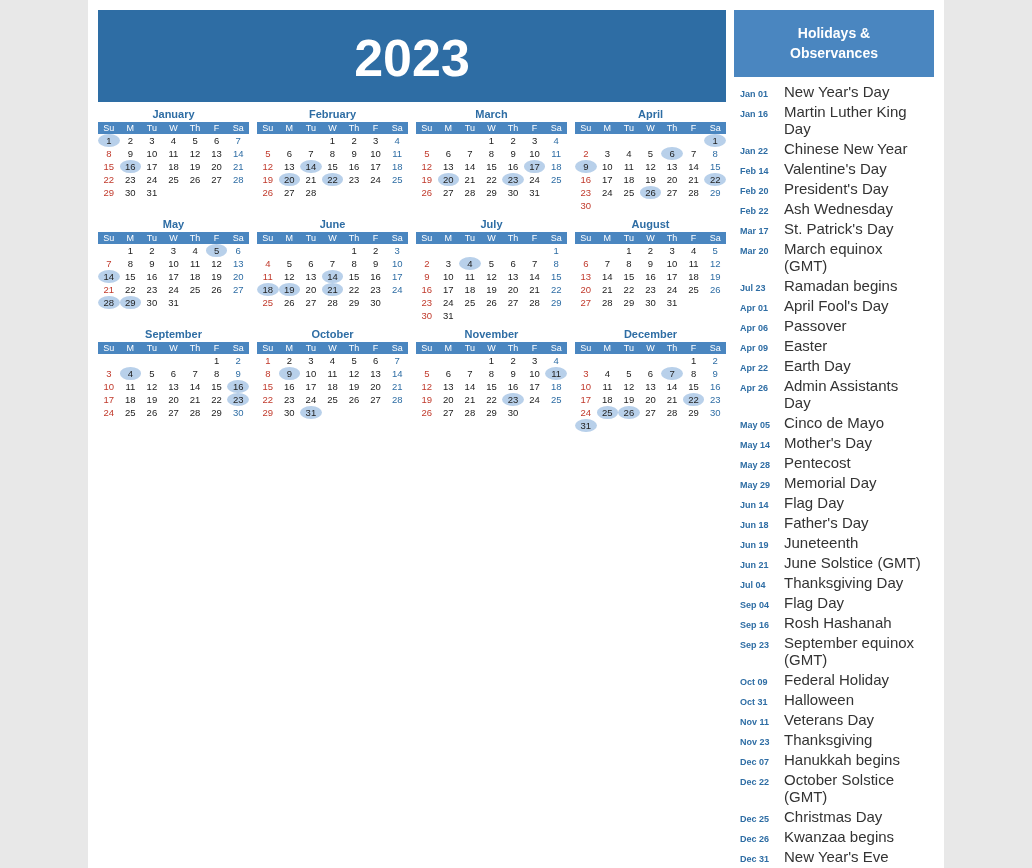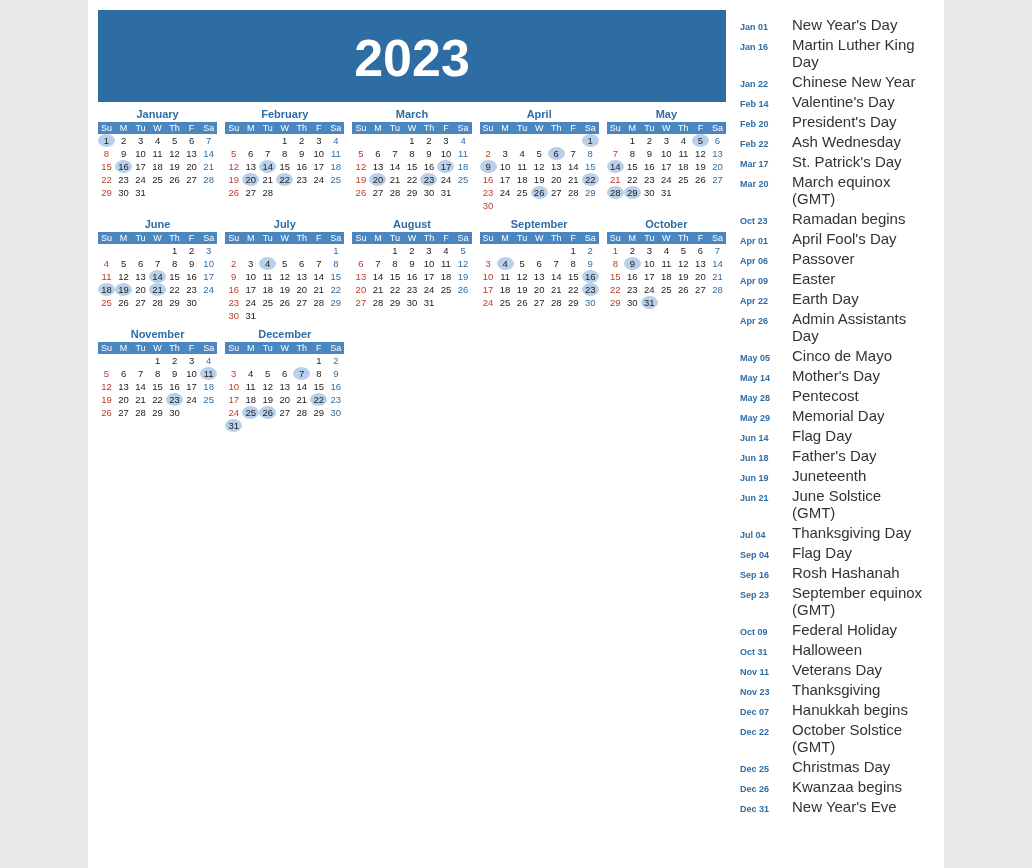--- a/index.html
+++ b/index.html
@@ -30,21 +30,21 @@
       background: #2e6da4;
       color: #fff;
       text-align: center;
       font-size: 52px;
       font-weight: bold;
       padding: 18px 0 14px 0;
       margin-bottom: 6px;
     }
     .months-grid {
       display: grid;
-      grid-template-columns: repeat(5, 1fr);
+      grid-template-columns: repeat(4, 1fr);
       gap: 6px 8px;
     }
     .month-block {
       font-size: 10px;
     }
     .month-title {
       text-align: center;
       font-weight: bold;
       color: #2e6da4;
       font-size: 11px;
@@ -86,21 +86,21 @@
       font-weight: bold;
       padding: 14px 8px;
       line-height: 1.4;
     }
     .holidays-list {
       font-size: 9.5px;
       padding: 4px 6px;
     }
     .holiday-row {
       display: flex;
-      gap: 16px;
+      gap: 8px;
       padding: 1.5px 0;
       align-items: baseline;
     }
     .holiday-date {
       color: #2e6da4;
       font-weight: bold;
       min-width: 36px;
       font-size: 9px;
     }
     .holiday-name {
@@ -904,20 +904,21 @@
                   <td></td>
                   <td></td>
                   <td></td>
                 </tr>
               </tbody>
             </table>
           </div>
         </div>
     </div>
     <div class="holidays-panel">
+      <div class="holidays-title">Holidays &amp;<br>Observances</div>
       <div class="holidays-list" id="holidays-list">
           <div class="holiday-row">
             <span class="holiday-date">Jan 01</span>
             <span class="holiday-name">New Year's Day</span>
           </div>
           <div class="holiday-row">
             <span class="holiday-date">Jan 16</span>
             <span class="holiday-name">Martin Luther King Day</span>
           </div>
           <div class="holiday-row">
@@ -938,21 +939,21 @@
           </div>
           <div class="holiday-row">
             <span class="holiday-date">Mar 17</span>
             <span class="holiday-name">St. Patrick's Day</span>
           </div>
           <div class="holiday-row">
             <span class="holiday-date">Mar 20</span>
             <span class="holiday-name">March equinox (GMT)</span>
           </div>
           <div class="holiday-row">
-            <span class="holiday-date">Oct 23</span>
+            <span class="holiday-date">Jul 23</span>
             <span class="holiday-name">Ramadan begins</span>
           </div>
           <div class="holiday-row">
             <span class="holiday-date">Apr 01</span>
             <span class="holiday-name">April Fool's Day</span>
           </div>
           <div class="holiday-row">
             <span class="holiday-date">Apr 06</span>
             <span class="holiday-name">Passover</span>
           </div>

